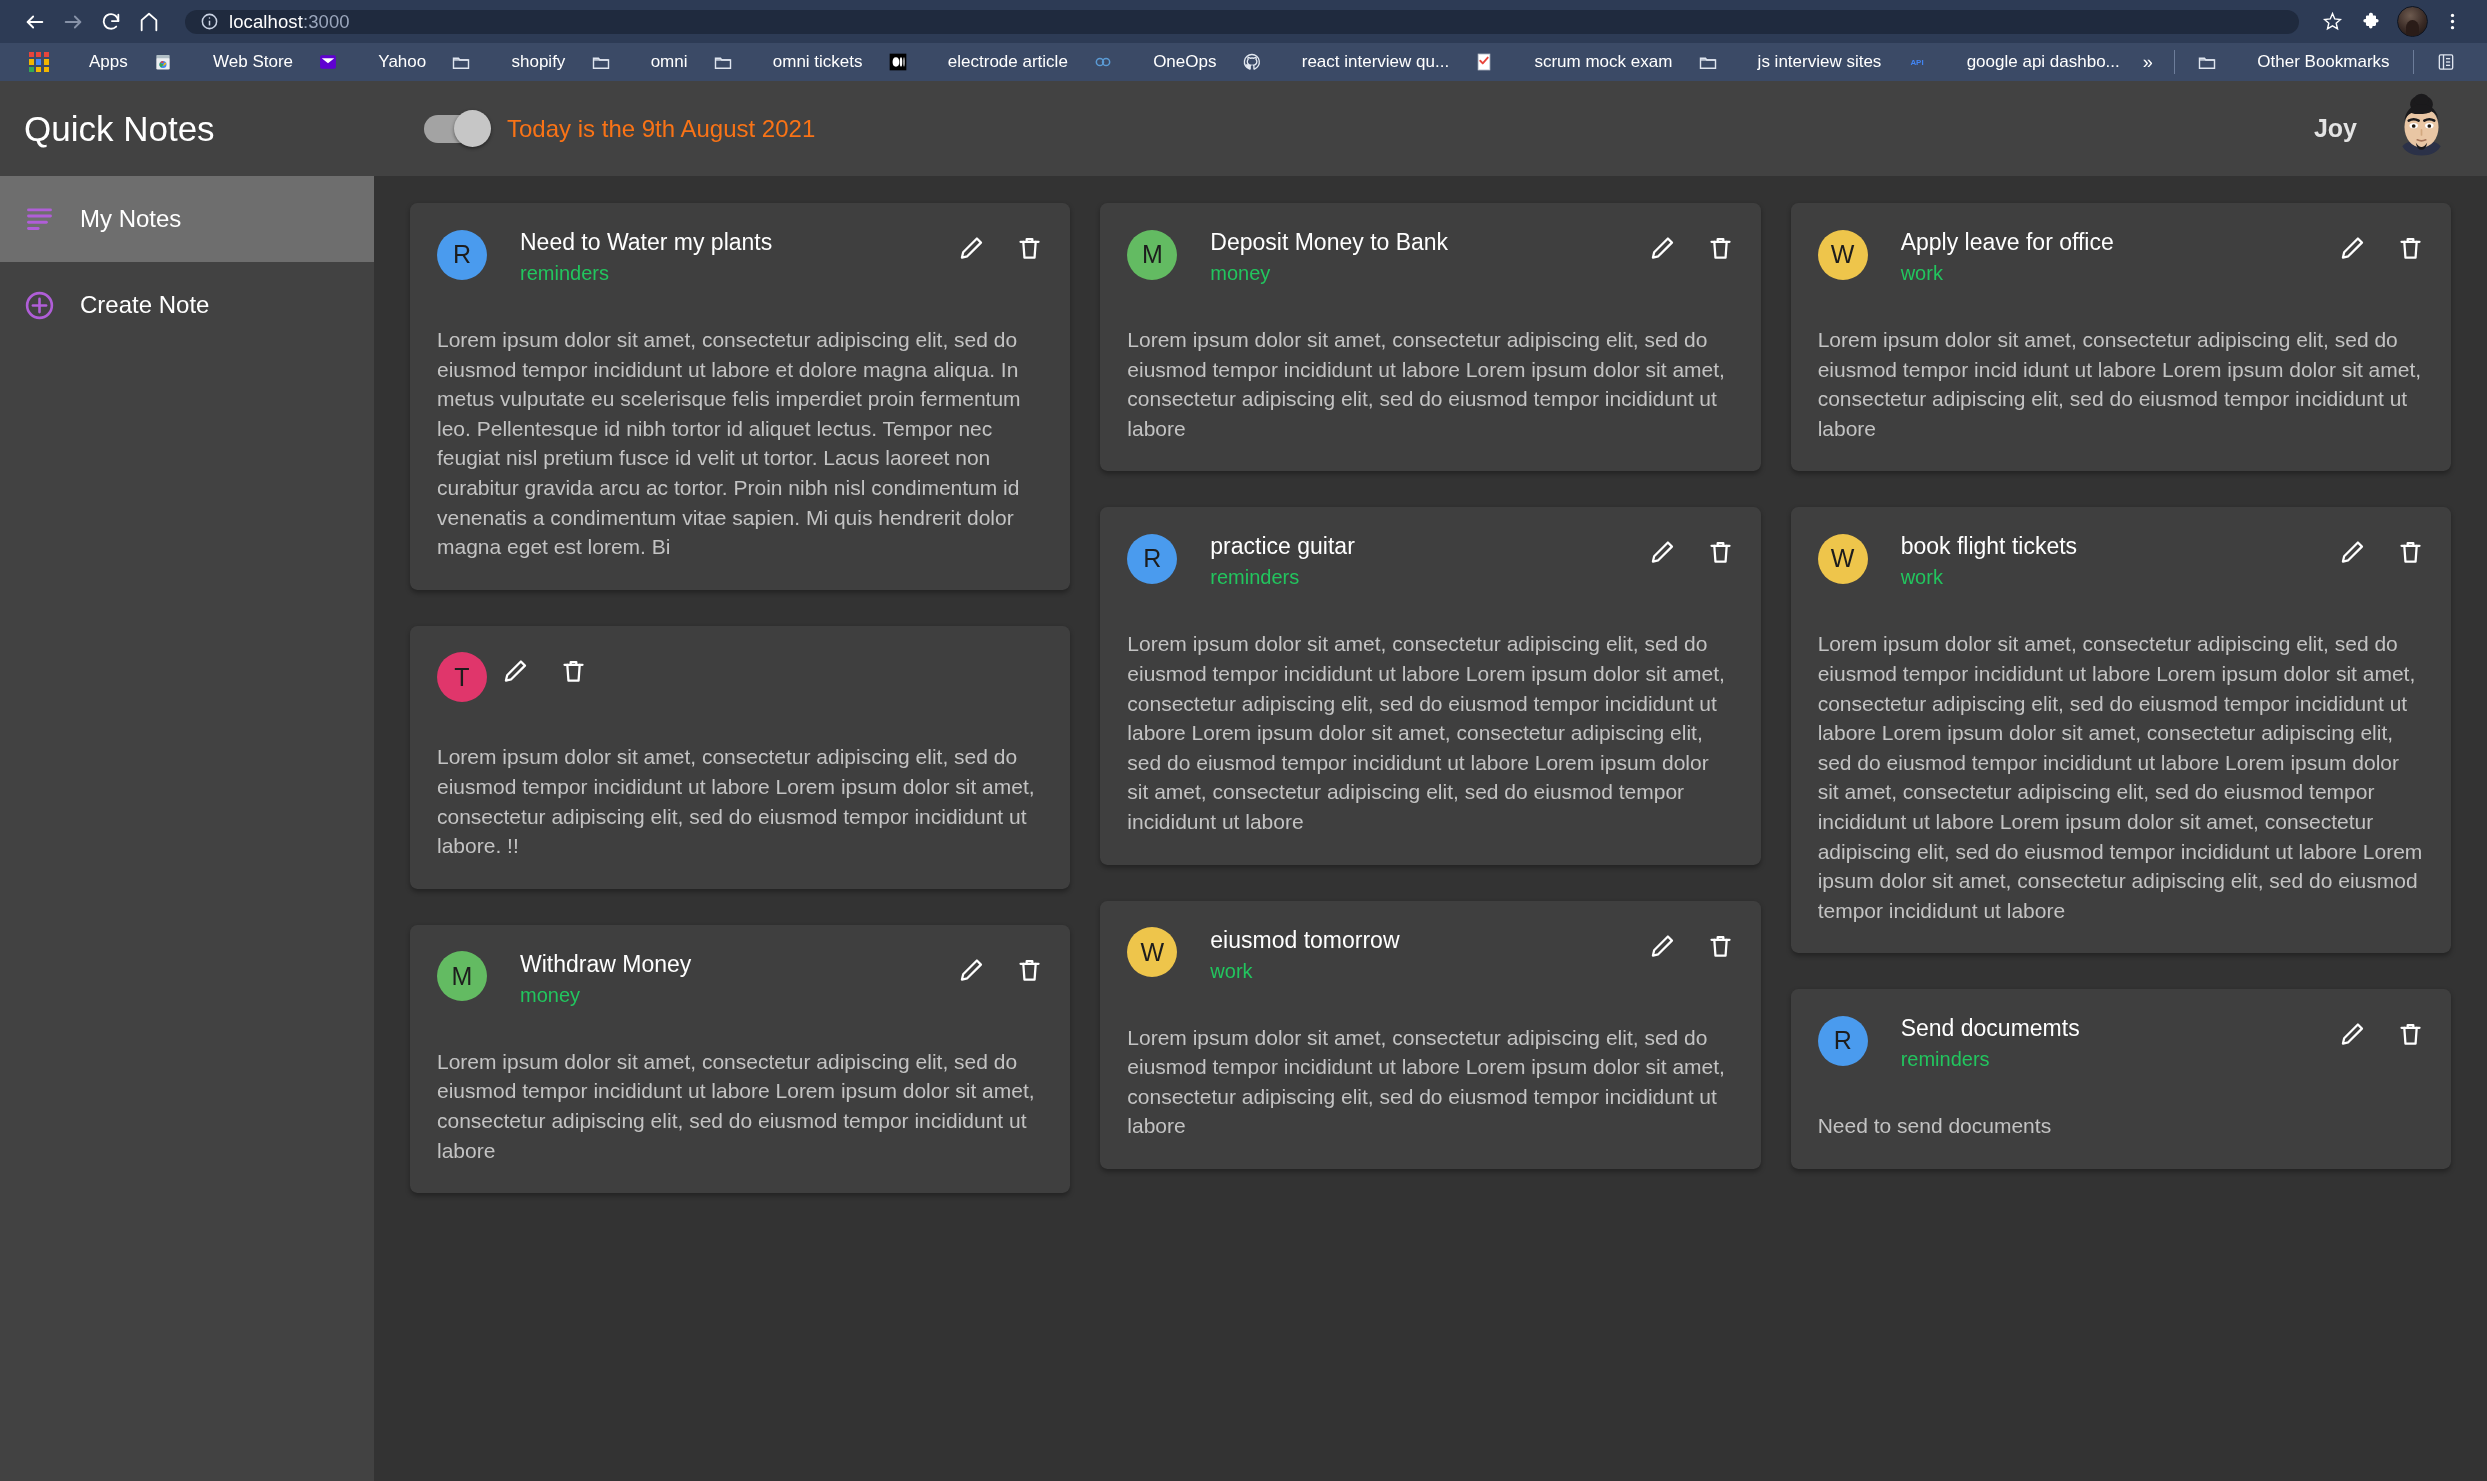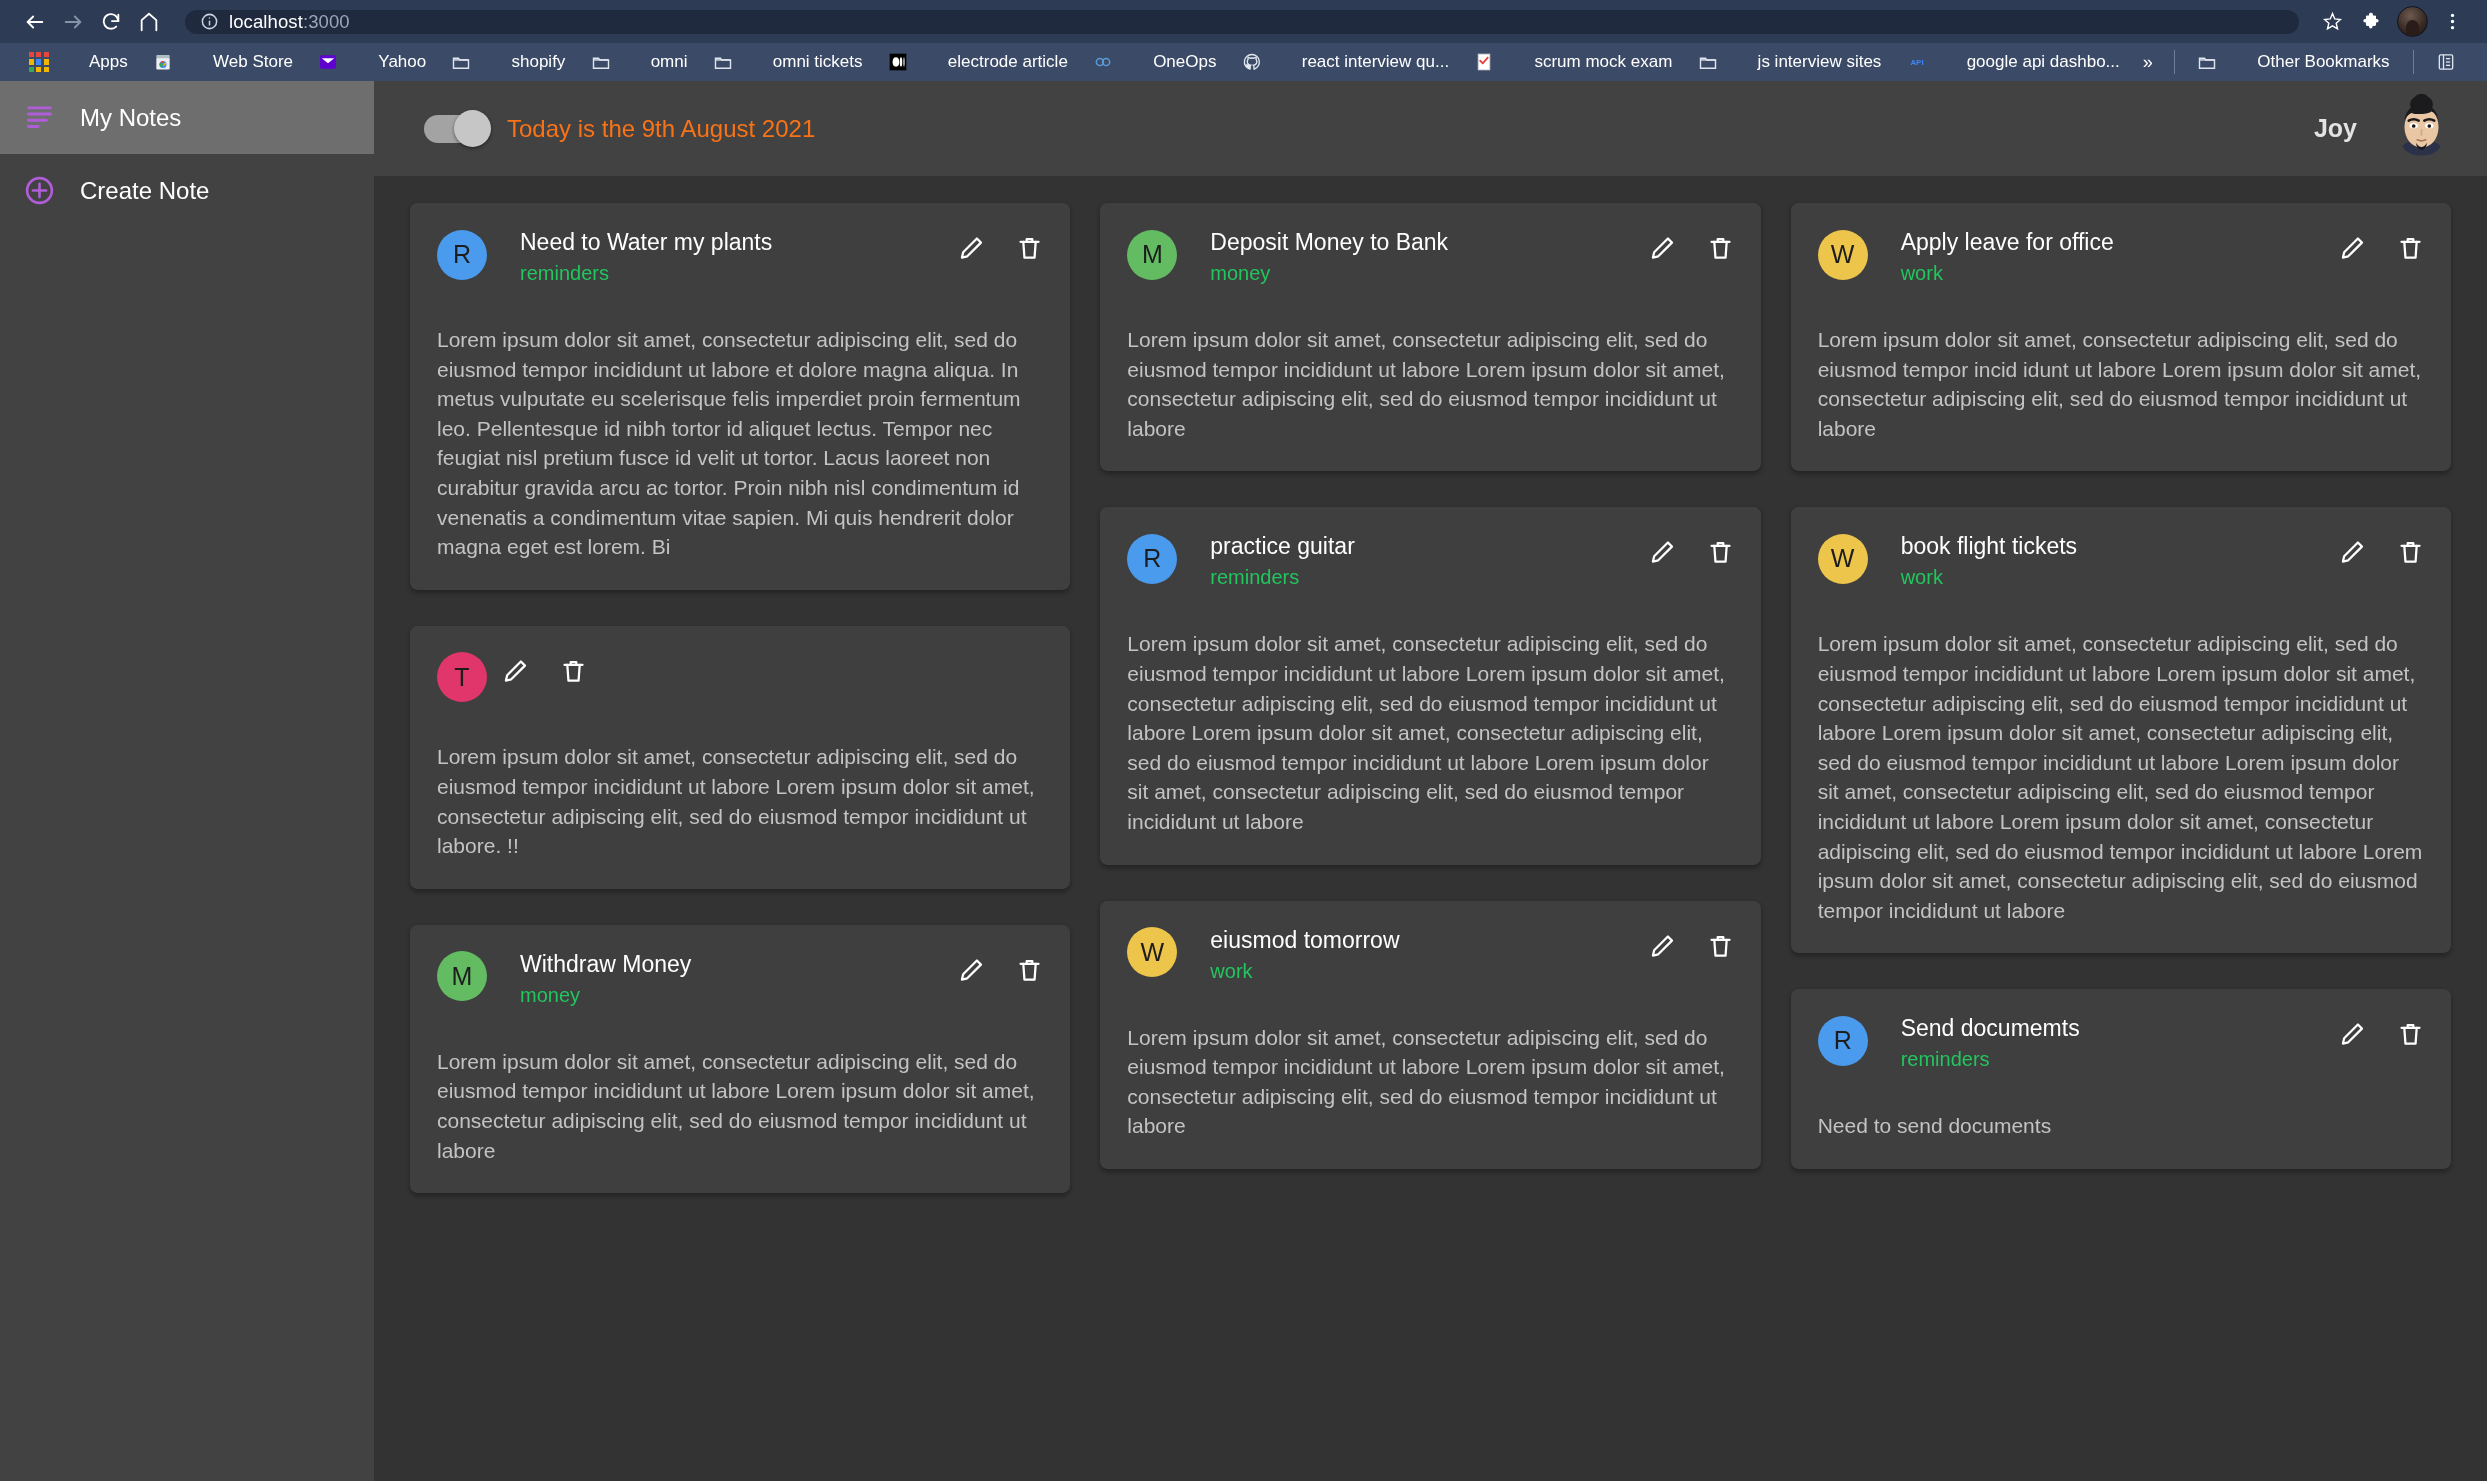--- a/index.html
+++ b/index.html
@@ -66,21 +66,21 @@
 
   
   .app { display: flex; height: calc(1482px - 81px); }
 
   .sidebar { width: 374px; background: #424242; flex: 0 0 auto; }
   .brand {
     height: 95px; display: flex; align-items: center; padding-left: 24px;
     font-size: 35px; color: #ffffff; font-weight: 400;
   }
   .side-item {
-    height: 73px; display: flex; align-items: center; padding-left: 22px; gap: 24px;
+    height: 86px; display: flex; align-items: center; padding-left: 22px; gap: 24px;
     color: #ffffff; font-size: 24px;
   }
   .side-item.active { background: #6e6e6e; }
   .side-ico { width: 34px; height: 34px; flex:0 0 auto; display:flex; align-items:center; justify-content:center; }
   .side-ico svg { width: 33px; height: 33px; }
 
   .content { flex: 1 1 auto; background: #333333; display: flex; flex-direction: column; min-width: 0; }
   .topbar {
     height: 95px; background: #424242; display: flex; align-items: center;
     padding: 0 30px 0 50px; gap: 19px;
@@ -350,20 +350,21 @@
           </svg>
       </span>
       <span class="bm-label">Reading List</span>
     </div>
   </div>
 </div>
 
 <div class="app">
 
   <div class="sidebar">
+    <div class="brand">Quick Notes</div>
 
     <div class="side-item active">
       <span class="side-ico">
         <svg viewBox="0 0 24 24" stroke="#b05ed8" stroke-width="2.1" stroke-linecap="round">
             <line x1="4" y1="5" x2="20" y2="5"></line>
             <line x1="4" y1="9.5" x2="20" y2="9.5"></line>
             <line x1="4" y1="14" x2="17" y2="14"></line>
             <line x1="4" y1="18.5" x2="11" y2="18.5"></line>
           </svg>
       </span>

